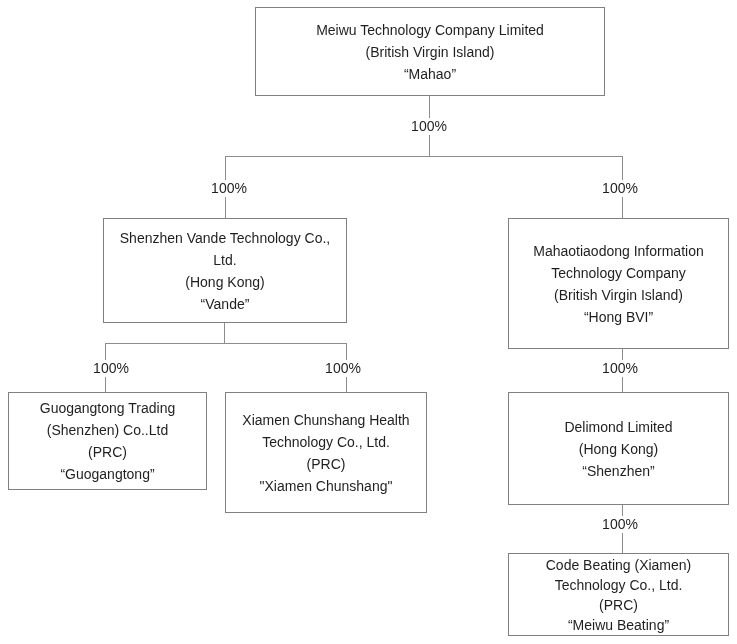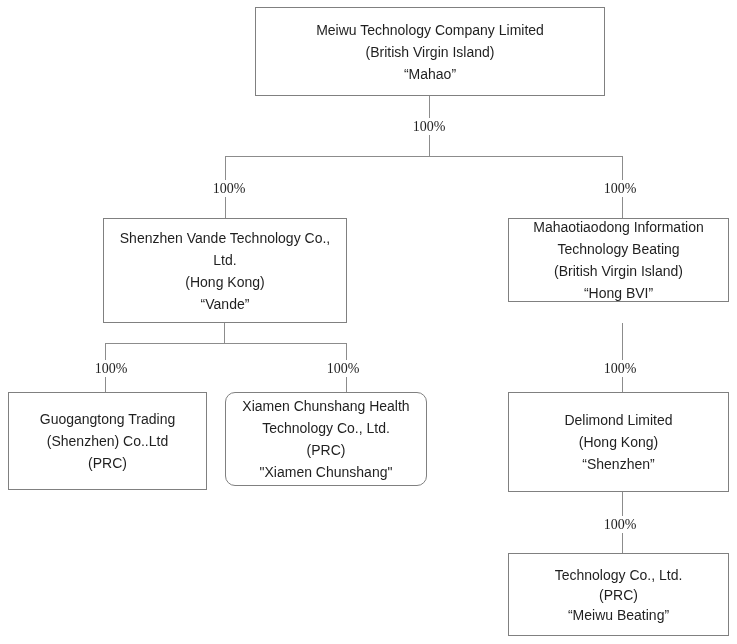--- a/index.html
+++ b/index.html
@@ -25,24 +25,24 @@
     flex-direction: column;
     justify-content: center;
     align-items: center;
     text-align: center;
     font-size: 14px;
     line-height: 22px;
   }
   .node .tline { white-space: nowrap; }
   .pos-meiwu       { left: 255px; top: 7px;   width: 350px; height: 89px; }
   .pos-vande       { left: 103px; top: 218px; width: 244px; height: 105px; }
-  .pos-mahao       { left: 508px; top: 218px; width: 221px; height: 84px; }
+  .pos-mahao       { left: 508px; top: 218px; width: 221px; height: 131px; }
   .pos-guogangtong { left: 8px;   top: 392px; width: 199px; height: 98px; }
-  .pos-xiamen      { left: 225px; top: 392px; width: 202px; height: 94px; border-radius: 10px; }
-  .pos-delimond    { left: 508px; top: 392px; width: 221px; height: 100px; }
+  .pos-xiamen      { left: 225px; top: 392px; width: 202px; height: 121px; }
+  .pos-delimond    { left: 508px; top: 392px; width: 221px; height: 113px; }
   .pos-codebeating { left: 508px; top: 553px; width: 221px; height: 83px; line-height: 20px; }
 
   .vline, .hline {
     position: absolute;
     background: #8c8c8c;
   }
   .vline { width: 1px; }
   .hline { height: 1px; }
 
   .l-meiwu-stem   { left: 429px; top: 96px;  height: 60px; }
@@ -57,21 +57,20 @@
   .l-code-drop    { left: 622px; top: 492px; height: 61px; }
 
   .pct {
     position: absolute;
     background: #ffffff;
     font-size: 14px;
     line-height: 17px;
     padding: 0 4px;
     transform: translateX(-50%);
     white-space: nowrap;
-    font-family: Liberation Serif, serif;
   }
   .p-meiwu-stem { left: 429px; top: 118px; }
   .p-vande      { left: 229px; top: 180px; }
   .p-mahao      { left: 620px; top: 180px; }
   .p-guo        { left: 111px; top: 360px; }
   .p-xiamen     { left: 343px; top: 360px; }
   .p-delimond   { left: 620px; top: 360px; }
   .p-code       { left: 620px; top: 516px; }
 </style>
 </head>
@@ -106,43 +105,45 @@
 
   <div class="node pos-vande">
     <div class="tline">Shenzhen Vande Technology Co.,</div>
     <div class="tline">Ltd.</div>
     <div class="tline">(Hong Kong)</div>
     <div class="tline">“Vande”</div>
   </div>
 
   <div class="node pos-mahao">
     <div class="tline">Mahaotiaodong Information</div>
-    <div class="tline">Technology Beating</div>
+    <div class="tline">Technology Company</div>
     <div class="tline">(British Virgin Island)</div>
     <div class="tline">“Hong BVI”</div>
   </div>
 
   <div class="node pos-guogangtong">
     <div class="tline">Guogangtong Trading</div>
     <div class="tline">(Shenzhen) Co..Ltd</div>
     <div class="tline">(PRC)</div>
+    <div class="tline">“Guogangtong”</div>
   </div>
 
   <div class="node pos-xiamen">
     <div class="tline">Xiamen Chunshang Health</div>
     <div class="tline">Technology Co., Ltd.</div>
     <div class="tline">(PRC)</div>
     <div class="tline">"Xiamen Chunshang"</div>
   </div>
 
   <div class="node pos-delimond">
     <div class="tline">Delimond Limited</div>
     <div class="tline">(Hong Kong)</div>
     <div class="tline">“Shenzhen”</div>
   </div>
 
   <div class="node pos-codebeating">
+    <div class="tline">Code Beating (Xiamen)</div>
     <div class="tline">Technology Co., Ltd.</div>
     <div class="tline">(PRC)</div>
     <div class="tline">“Meiwu Beating”</div>
   </div>
 
 </div>
 
 </body></html>

